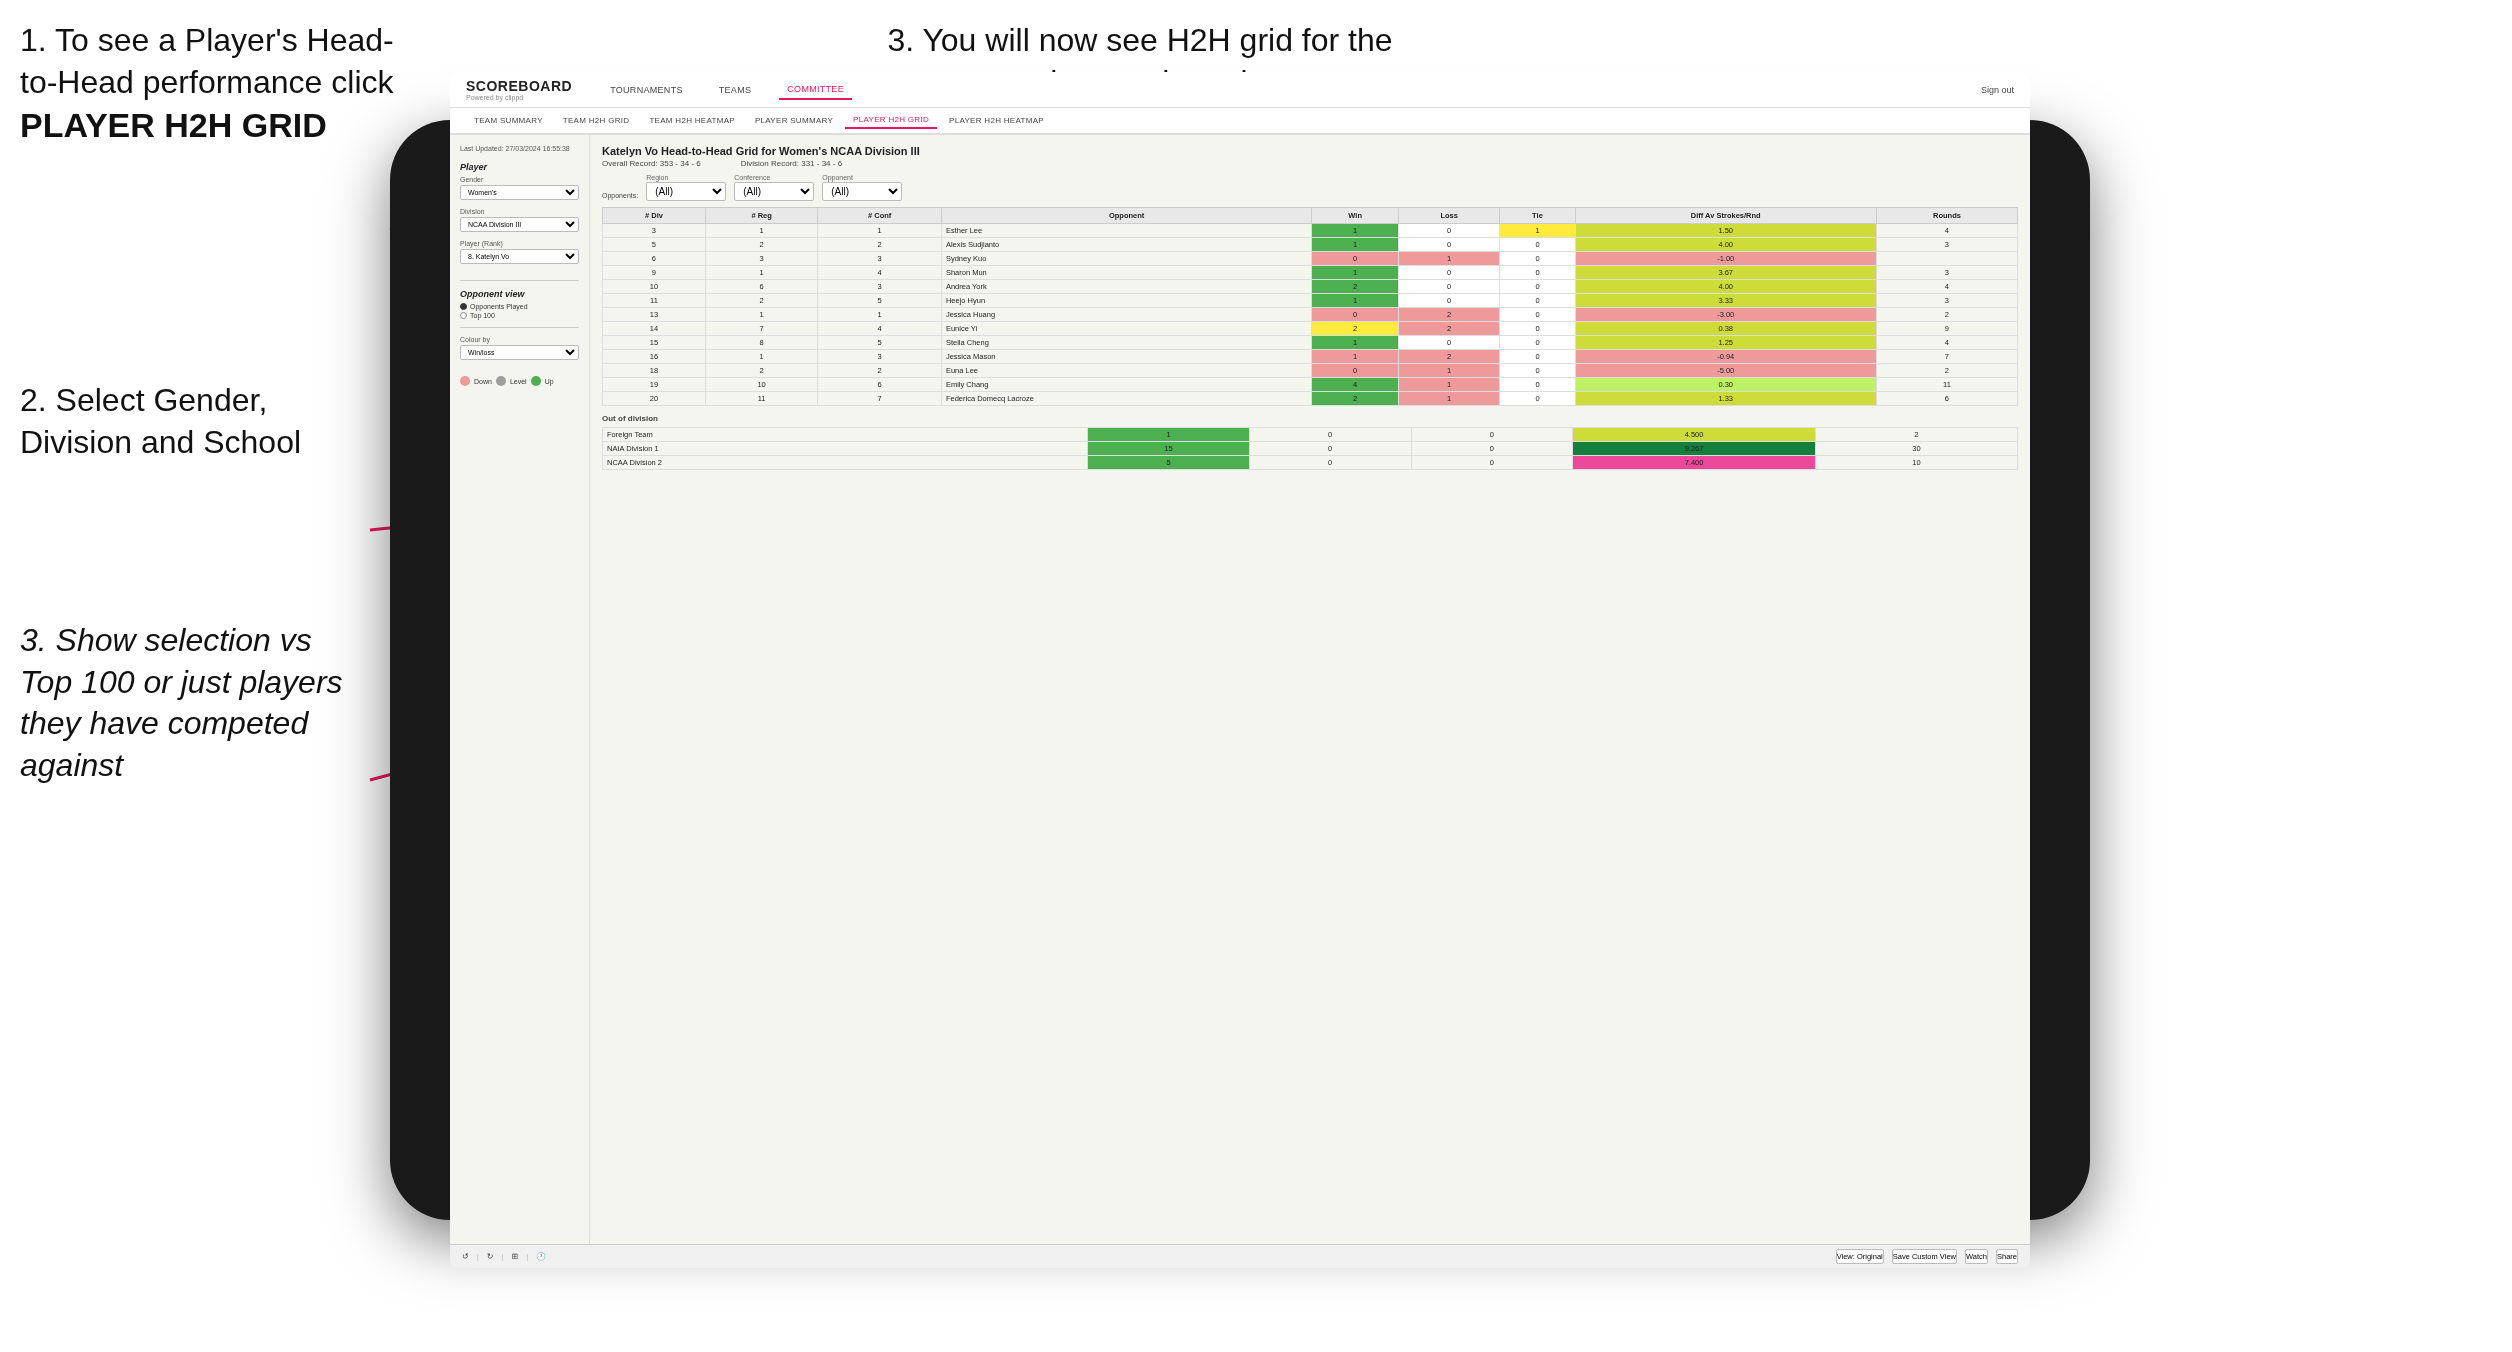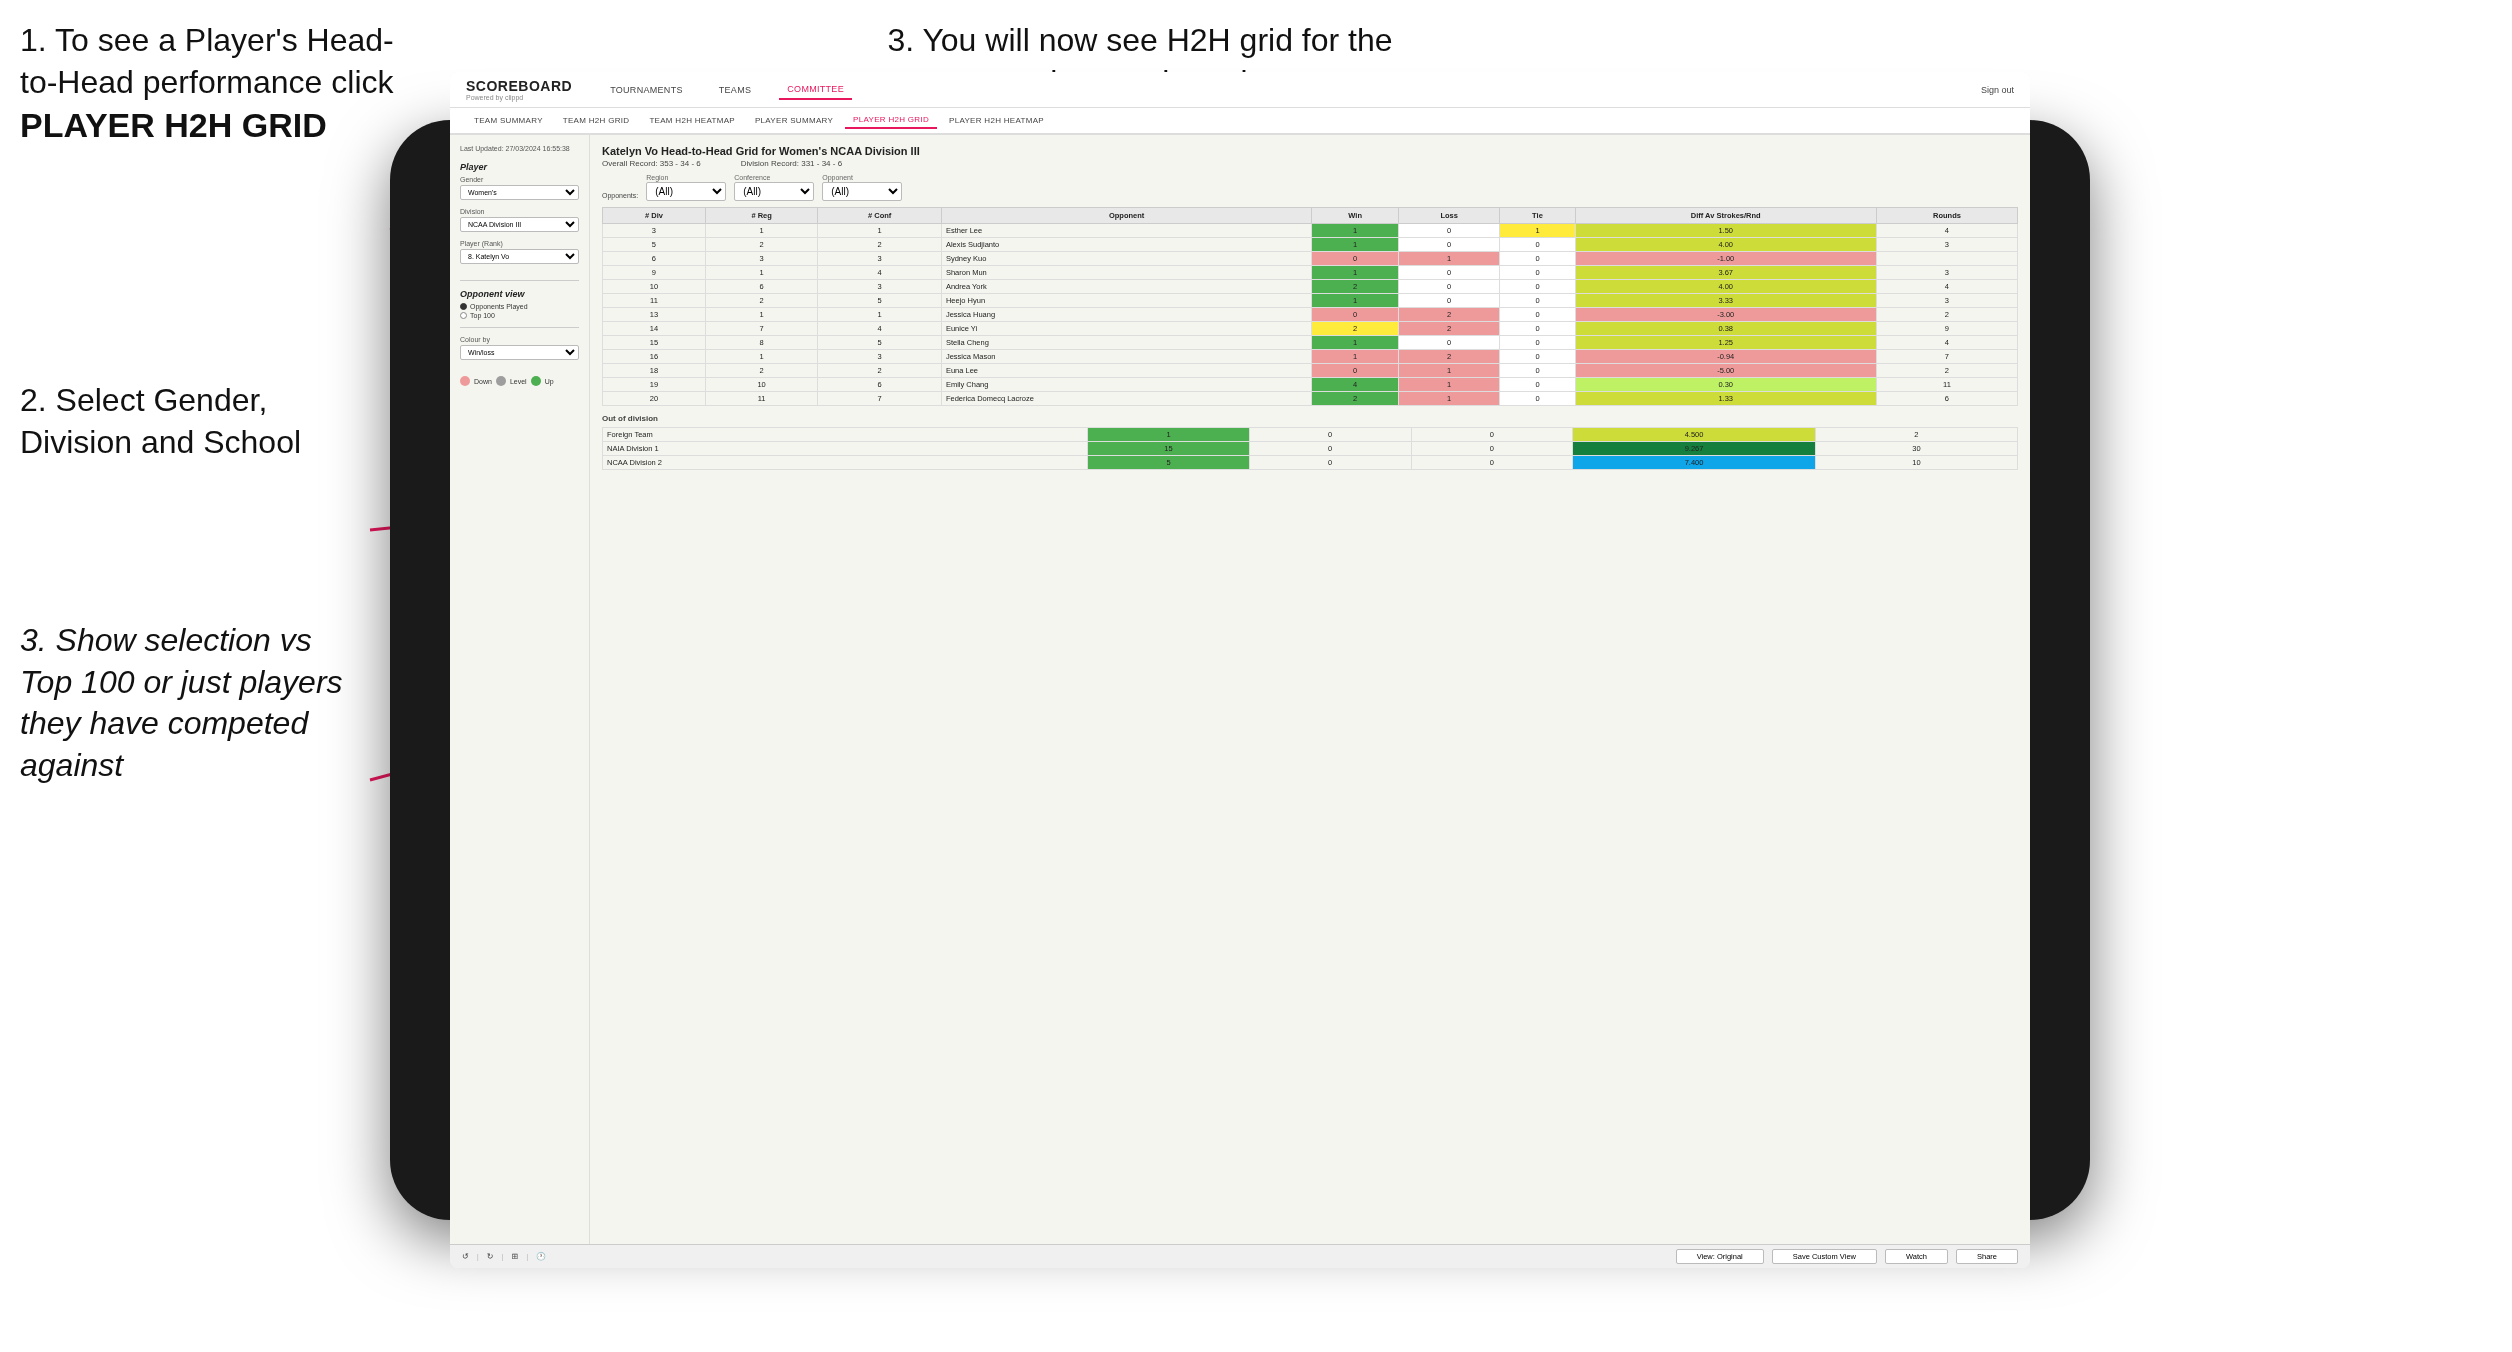--- a/index.html
+++ b/index.html
@@ -335,21 +335,21 @@
       background: #f0f0f0;
       border-top: 1px solid #ccc;
       padding: 4px 12px;
       display: flex;
       align-items: center;
       gap: 8px;
       font-size: 8px;
       color: #444;
     }
     .toolbar-btn {
-      padding: 2px 20px;
+      padding: 2px 0;
       font-size: 7.5px;
       background: #fff;
       border: 1px solid #bbb;
       border-radius: 2px;
       cursor: pointer;
     }
     .toolbar-sep {
       color: #bbb;
     }
     .toolbar-spacer { flex: 1; }
@@ -683,21 +683,21 @@
       <td style="width:40px">0</td>
       <td style="width:40px">0</td>
       <td style="background:#15803d;width:60px">9.267</td>
       <td style="width:50px">30</td>
     </tr>
               <tr>
       <td class="left" style="width:120px">NCAA Division 2</td>
       <td style="background:#4caf50;width:40px">5</td>
       <td style="width:40px">0</td>
       <td style="width:40px">0</td>
-      <td style="background:#0ea5e9;width:60px">7.400</td>
+      <td style="background:#ec4899;width:60px">7.400</td>
       <td style="width:50px">10</td>
     </tr>
             </tbody>
         </table>
       </div>
 
     </div>
 
     <div class="toolbar">
       <span>↺</span>

